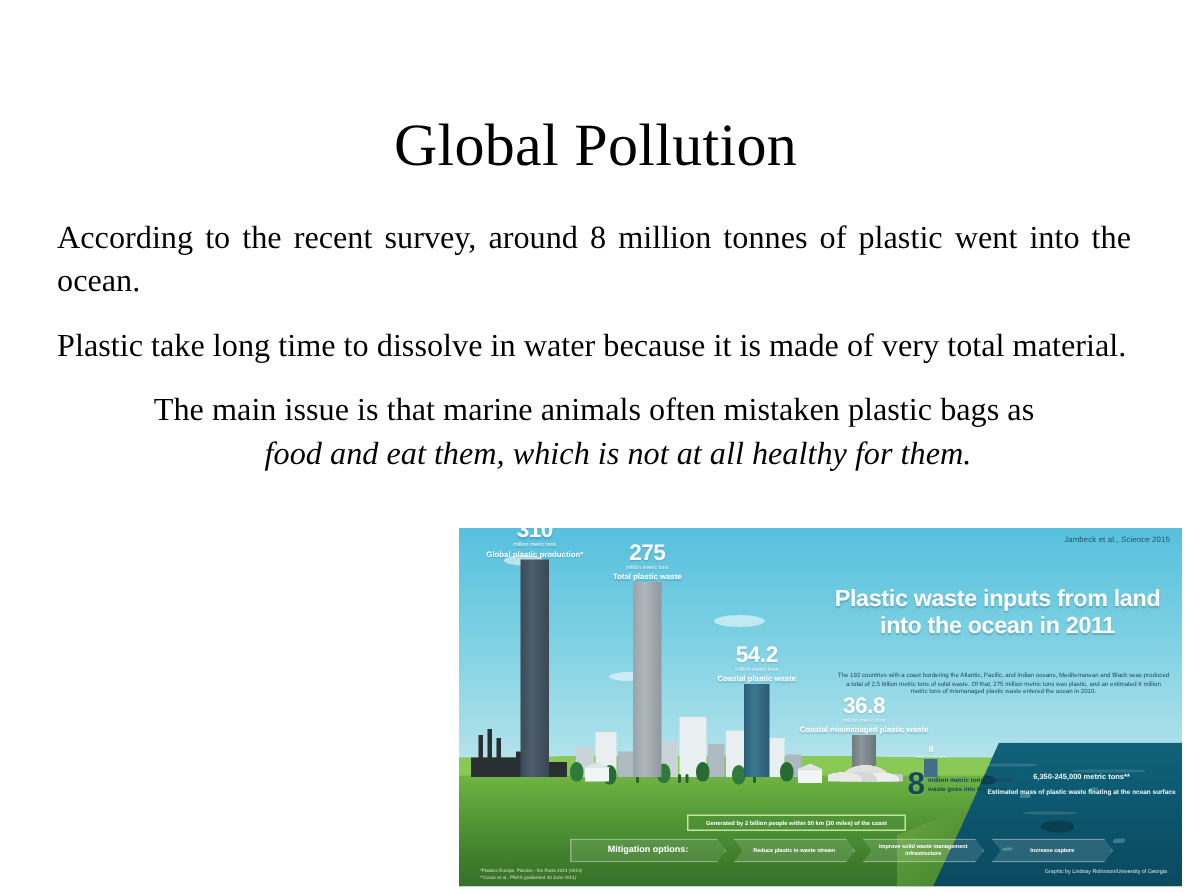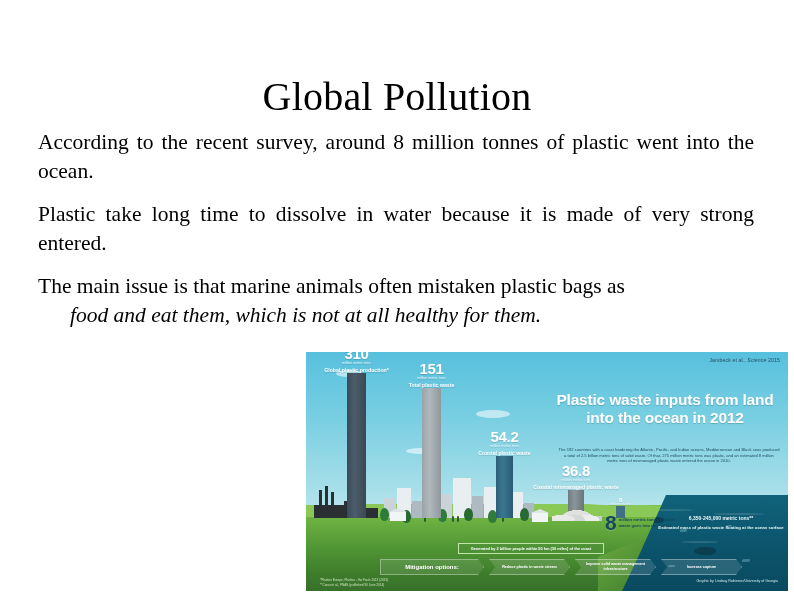--- a/index.html
+++ b/index.html
@@ -28,34 +28,34 @@
     font-weight: normal;
     line-height: 48px;
     color: #000000;
     letter-spacing: 0.2px;
   }
 
   
   .body-block {
     position: absolute;
     left: 38px;
-    top: 128px;
+    top: 144px;
     width: 716px;
   }
   .para {
     font-family: "Liberation Serif", serif;
     font-size: 21.5px;
     line-height: 29px;
     color: #000000;
     text-align: justify;
     margin: 0 0 14px 0;
   }
   .para:last-child { margin-bottom: 0; }
   .para-indent {
-    text-align: left;
+    text-align: center;
     text-indent: 0;
   }
   .para-indent .cont-line { display: block; padding-left: 32px; font-style: italic; }
 
   
   .infographic {
     position: absolute;
     left: 306px;
     top: 352px;
     width: 482px;
@@ -365,37 +365,37 @@
     border-radius: 50%;
   }
 </style>
 </head>
 <body>
 
 <h1 class="slide-title">Global Pollution</h1>
 
 <div class="body-block">
   <p class="para">According to the recent survey, around 8 million tonnes of plastic went into the ocean.</p>
-  <p class="para">Plastic take long time to dissolve in water because it is made of very strong entered.</p>
+  <p class="para">Plastic take long time to dissolve in water because it is made of very total material.</p>
   <p class="para para-indent">
     <span>The main issue is that marine animals often mistaken plastic bags as</span>
     <span class="cont-line">food and eat them, which is not at all healthy for them.</span>
   </p>
 </div>
 
 <div class="infographic">
   <div class="ig-inner">
 
     <div class="cloud" style="left:30px;top:18px;width:26px;height:7px;"></div>
     <div class="cloud" style="left:170px;top:58px;width:34px;height:8px;"></div>
     <div class="cloud" style="left:100px;top:96px;width:28px;height:6px;"></div>
 
     <div class="ig-credit"><span>Jambeck et al., </span><i>Science</i><span> 2015</span></div>
 
-    <div class="ig-headline">Plastic waste inputs from land into the ocean in 2012</div>
+    <div class="ig-headline">Plastic waste inputs from land into the ocean in 2011</div>
 
     <div class="ig-desc">The 192 countries with a coast bordering the Atlantic, Pacific, and Indian oceans, Mediterranean and Black seas produced a total of 2.5 billion metric tons of solid waste. Of that, 275 million metric tons was plastic, and an estimated 8 million metric tons of mismanaged plastic waste entered the ocean in 2010.</div>
 
     <div class="ig-ground"></div>
 
     <div class="ig-shore"></div>
 
     <div class="ig-ocean">
       <div class="ig-whale" style="left:26px;top:22px;width:16px;height:6px;"></div>
       <div class="ig-whale" style="left:72px;top:52px;width:22px;height:8px;"></div>
@@ -448,21 +448,21 @@
       <div class="bar-num">
         <span class="n">310</span>
         <span class="u">million metric tons</span>
         <span class="l">Global plastic production*</span>
       </div>
       <div class="bar-body"></div>
     </div>
 
     <div class="bar" id="bar-275">
       <div class="bar-num">
-        <span class="n">151</span>
+        <span class="n">275</span>
         <span class="u">million metric tons</span>
         <span class="l">Total plastic waste</span>
       </div>
       <div class="bar-body"></div>
     </div>
 
     <div class="bar" id="bar-995">
       <div class="bar-num">
         <span class="n">54.2</span>
         <span class="u">million metric tons</span>

